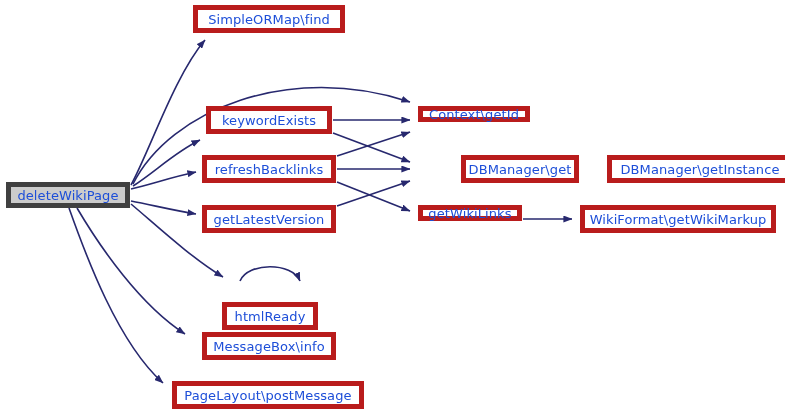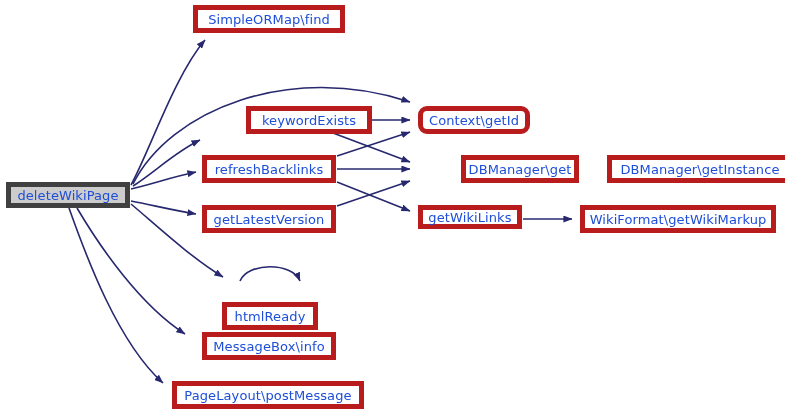--- a/index.html
+++ b/index.html
@@ -75,45 +75,45 @@
         <path d="M 240 281 C 248 262 292 262 300 281" fill="none" stroke="#27286e" stroke-width="1.6" marker-end="url(#arrowhead)"></path>
       </g>
   </svg>
   <div id="nodes-layer">
       <div class="node highlight" style="left: 6px; top: 182px; width: 124px; height: 26px;">
         <span class="node-label">deleteWikiPage</span>
       </div>
       <div class="node" style="left: 193px; top: 5px; width: 152px; height: 28px;">
         <span class="node-label">SimpleORMap\find</span>
       </div>
-      <div class="node" style="left: 206px; top: 106px; width: 126px; height: 28px; margin-left: 40px;">
+      <div class="node" style="left: 206px; top: 106px; width: 126px; height: 28px;">
         <span class="node-label">keywordExists</span>
       </div>
       <div class="node" style="left: 202px; top: 155px; width: 134px; height: 28px;">
         <span class="node-label">refreshBacklinks</span>
       </div>
       <div class="node" style="left: 202px; top: 205px; width: 134px; height: 28px;">
         <span class="node-label">getLatestVersion</span>
       </div>
       <div class="node" style="left: 222px; top: 283px; width: 96px; height: 28px; margin-top: 19px;">
         <span class="node-label">htmlReady</span>
       </div>
       <div class="node" style="left: 202px; top: 332px; width: 134px; height: 28px;">
         <span class="node-label">MessageBox\info</span>
       </div>
       <div class="node" style="left: 172px; top: 381px; width: 192px; height: 28px;">
         <span class="node-label">PageLayout\postMessage</span>
       </div>
-      <div class="node" style="left: 418px; top: 106px; width: 112px; height: 28px; border-radius: 9px;">
+      <div class="node" style="left: 418px; top: 106px; width: 112px; height: 16px;">
         <span class="node-label">Context\getId</span>
       </div>
       <div class="node" style="left: 418px; top: 155px; width: 118px; height: 28px; margin-left: 43px;">
         <span class="node-label">DBManager\get</span>
       </div>
-      <div class="node" style="left: 418px; top: 205px; width: 104px; height: 24px;">
+      <div class="node" style="left: 418px; top: 205px; width: 104px; height: 16px;">
         <span class="node-label">getWikiLinks</span>
       </div>
       <div class="node" style="left: 607px; top: 155px; width: 186px; height: 28px;">
         <span class="node-label">DBManager\getInstance</span>
       </div>
       <div class="node" style="left: 580px; top: 205px; width: 196px; height: 28px;">
         <span class="node-label">WikiFormat\getWikiMarkup</span>
       </div>
     </div>
 </div>

